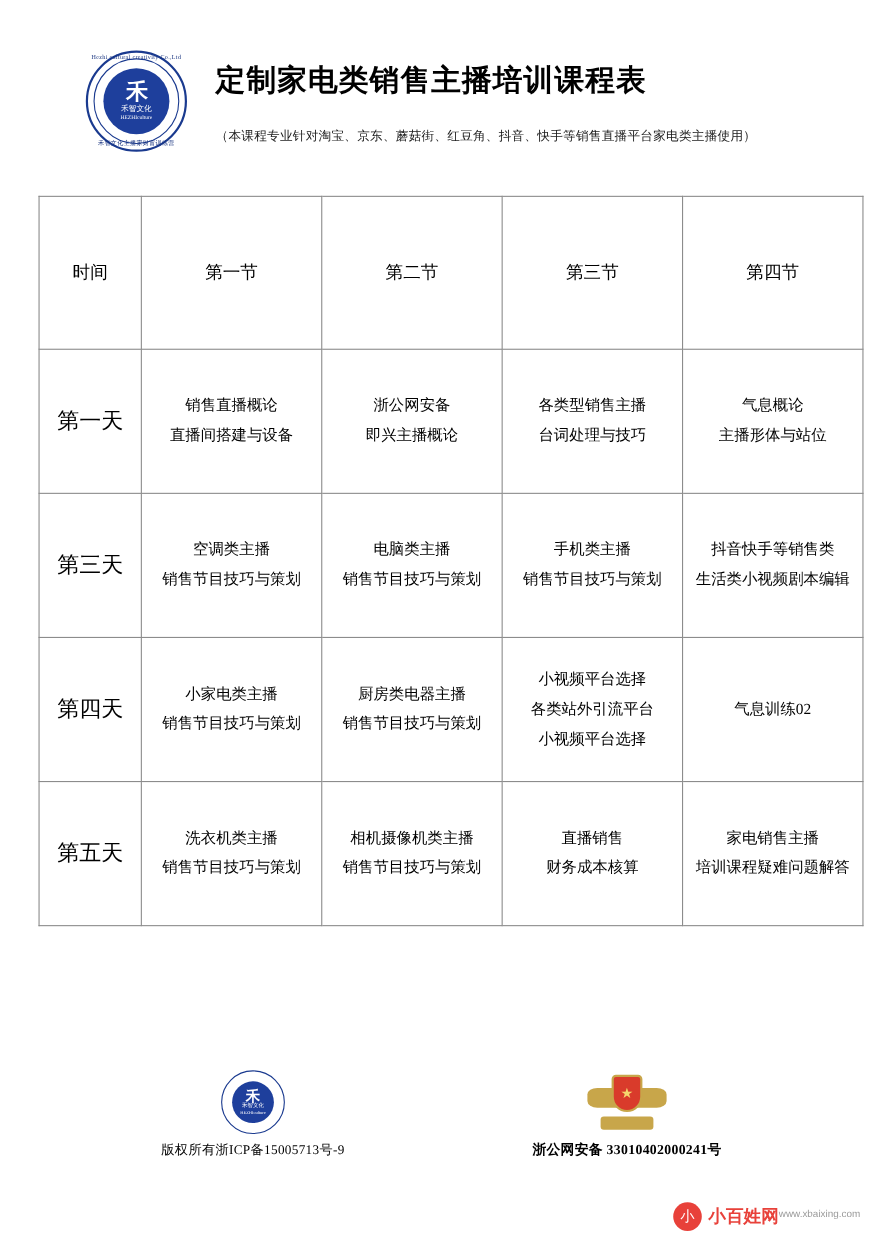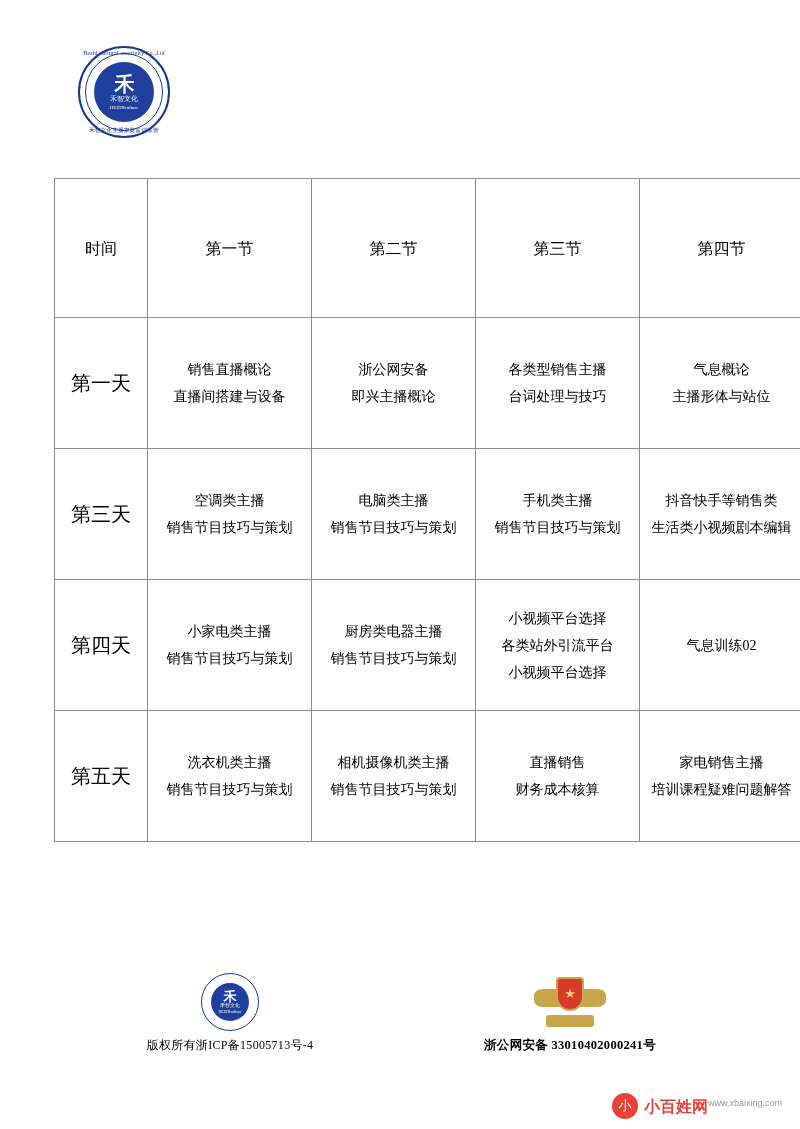--- a/index.html
+++ b/index.html
@@ -108,23 +108,24 @@
   .subtitle {
     font-size: 11.5px;
     color: #1a1a1a;
     margin-top: 26px;
     line-height: 16px;
     letter-spacing: 0.2px;
   }
 
   
   .table-wrap {
-    padding: 0 54px;
+    padding: 0 24px;
     margin-top: 40px;
     box-sizing: border-box;
+    margin-left: 11px;
   }
   table.schedule {
     width: 704px;
     border-collapse: collapse;
     table-layout: fixed;
   }
   table.schedule td,
   table.schedule th {
     border: 1px solid #8c8c8c;
     text-align: center;
@@ -330,20 +331,24 @@
       <div class="ring"></div>
       <div class="ring2"></div>
       <div class="arc-top">Hezhi cultural creativity Co.,Ltd</div>
       <div class="arc-bottom">禾智文化主播家财富训练营</div>
       <div class="inner">
         <div class="mark">禾</div>
         <div class="cn">禾智文化</div>
         <div class="en">HEZHIculture</div>
       </div>
     </div>
+    <div class="title-block">
+      <h1 class="main-title">定制家电类销售主播培训课程表</h1>
+      <div class="subtitle">（本课程专业针对淘宝、京东、蘑菇街、红豆角、抖音、快手等销售直播平台家电类主播使用）</div>
+    </div>
   </div>
 
   <div class="table-wrap">
     <table class="schedule">
       <thead>
         <tr>
           <td class="col-time">时间</td>
           <td class="col-sec">第一节</td>
           <td class="col-sec">第二节</td>
           <td class="col-sec">第三节</td>
@@ -444,21 +449,21 @@
         <div class="emblem">
           <div class="mini-logo">
             <div class="ring"></div>
             <div class="inner">
               <div class="mark">禾</div>
               <div class="cn">禾智文化</div>
               <div class="en">HEZHIculture</div>
             </div>
           </div>
         </div>
-        <div class="caption light">版权所有浙ICP备15005713号-4</div>
+        <div class="caption light">版权所有浙ICP备15005713号-9</div>
       </div>
 
       <div class="badge">
         <div class="emblem">
           <div class="police">
             <div class="wings"></div>
             <div class="shield">★</div>
             <div class="base"></div>
           </div>
         </div>

